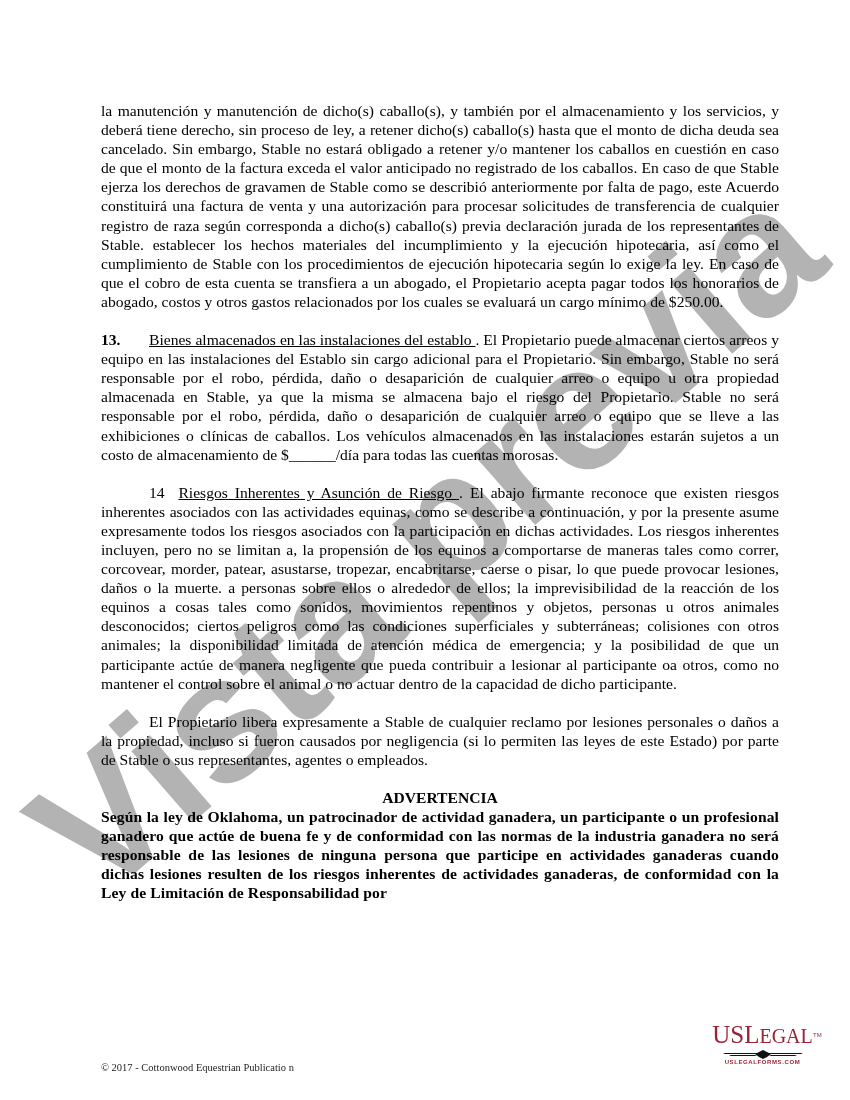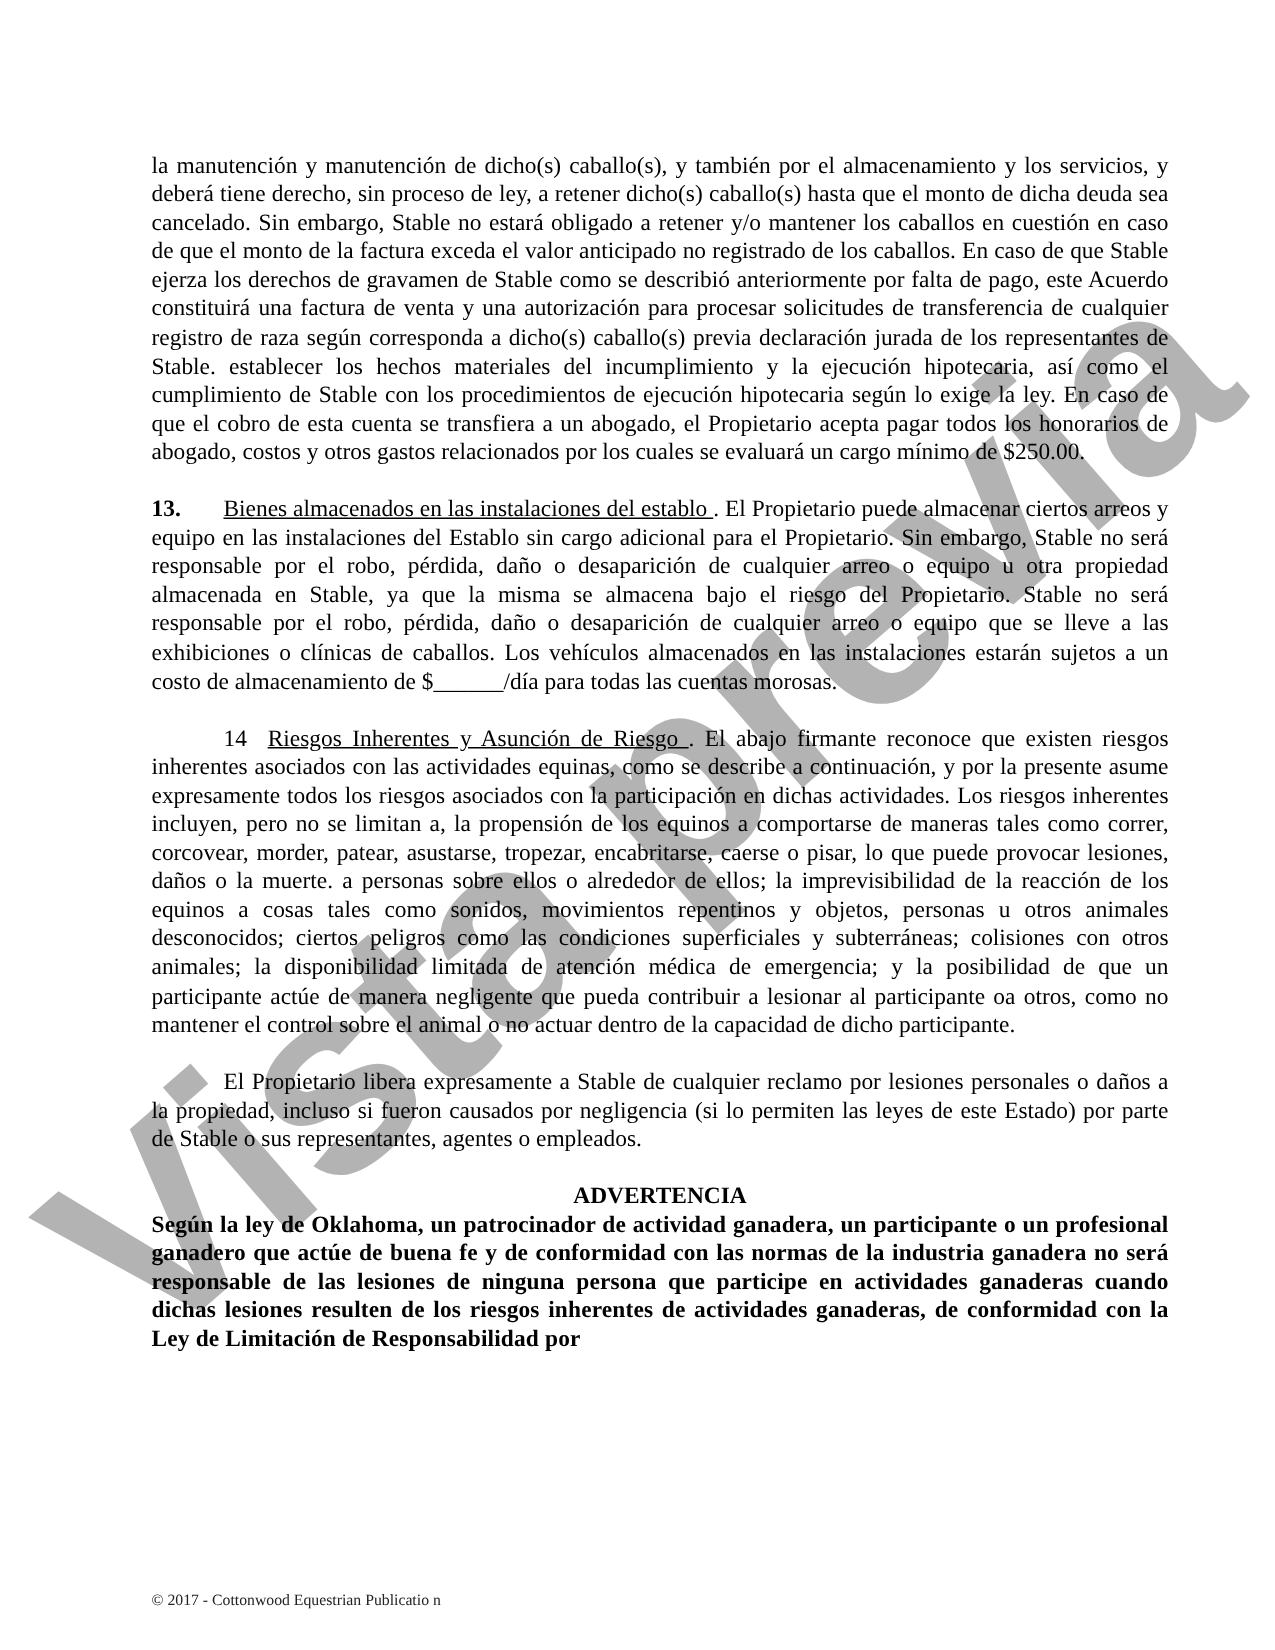--- a/index.html
+++ b/index.html
@@ -149,16 +149,25 @@
 
     <div class="gap"></div>
 
     <p class="warning-title">ADVERTENCIA</p>
     <p class="warning-body">Según la ley de Oklahoma, un patrocinador de actividad ganadera, un participante o un profesional ganadero que actúe de buena fe y de conformidad con las normas de la industria ganadera no será responsable de las lesiones de ninguna persona que participe en actividades ganaderas cuando dichas lesiones resulten de los riesgos inherentes de actividades ganaderas, de conformidad con la Ley de Limitación de Responsabilidad por</p>
 
   </div>
 
   <div class="footer-copy">© 2017 - Cottonwood Equestrian Publicatio n</div>
 
+  <div class="logo">
+    <span class="logo-word"><span>US</span><span>L</span><span class="small">EGAL</span><span class="logo-tm">TM</span></span>
+    <svg class="logo-wing" width="84" height="9" viewBox="0 0 84 9">
+      <path d="M2 3 L36 3 L40 1 L42 0 L44 1 L48 3 L82 3 L80 4 L50 4 L46 7 L42 9 L38 7 L34 4 L4 4 Z" fill="#111"></path>
+      <path d="M8 5 L34 5 L36 6 L10 6 Z" fill="#111"></path>
+      <path d="M76 5 L50 5 L48 6 L74 6 Z" fill="#111"></path>
+    </svg>
+    <div class="logo-url">USLEGALFORMS.COM</div>
+  </div>
 
   <div class="watermark">Vista previa</div>
 
 </div>
 
 </body></html>

